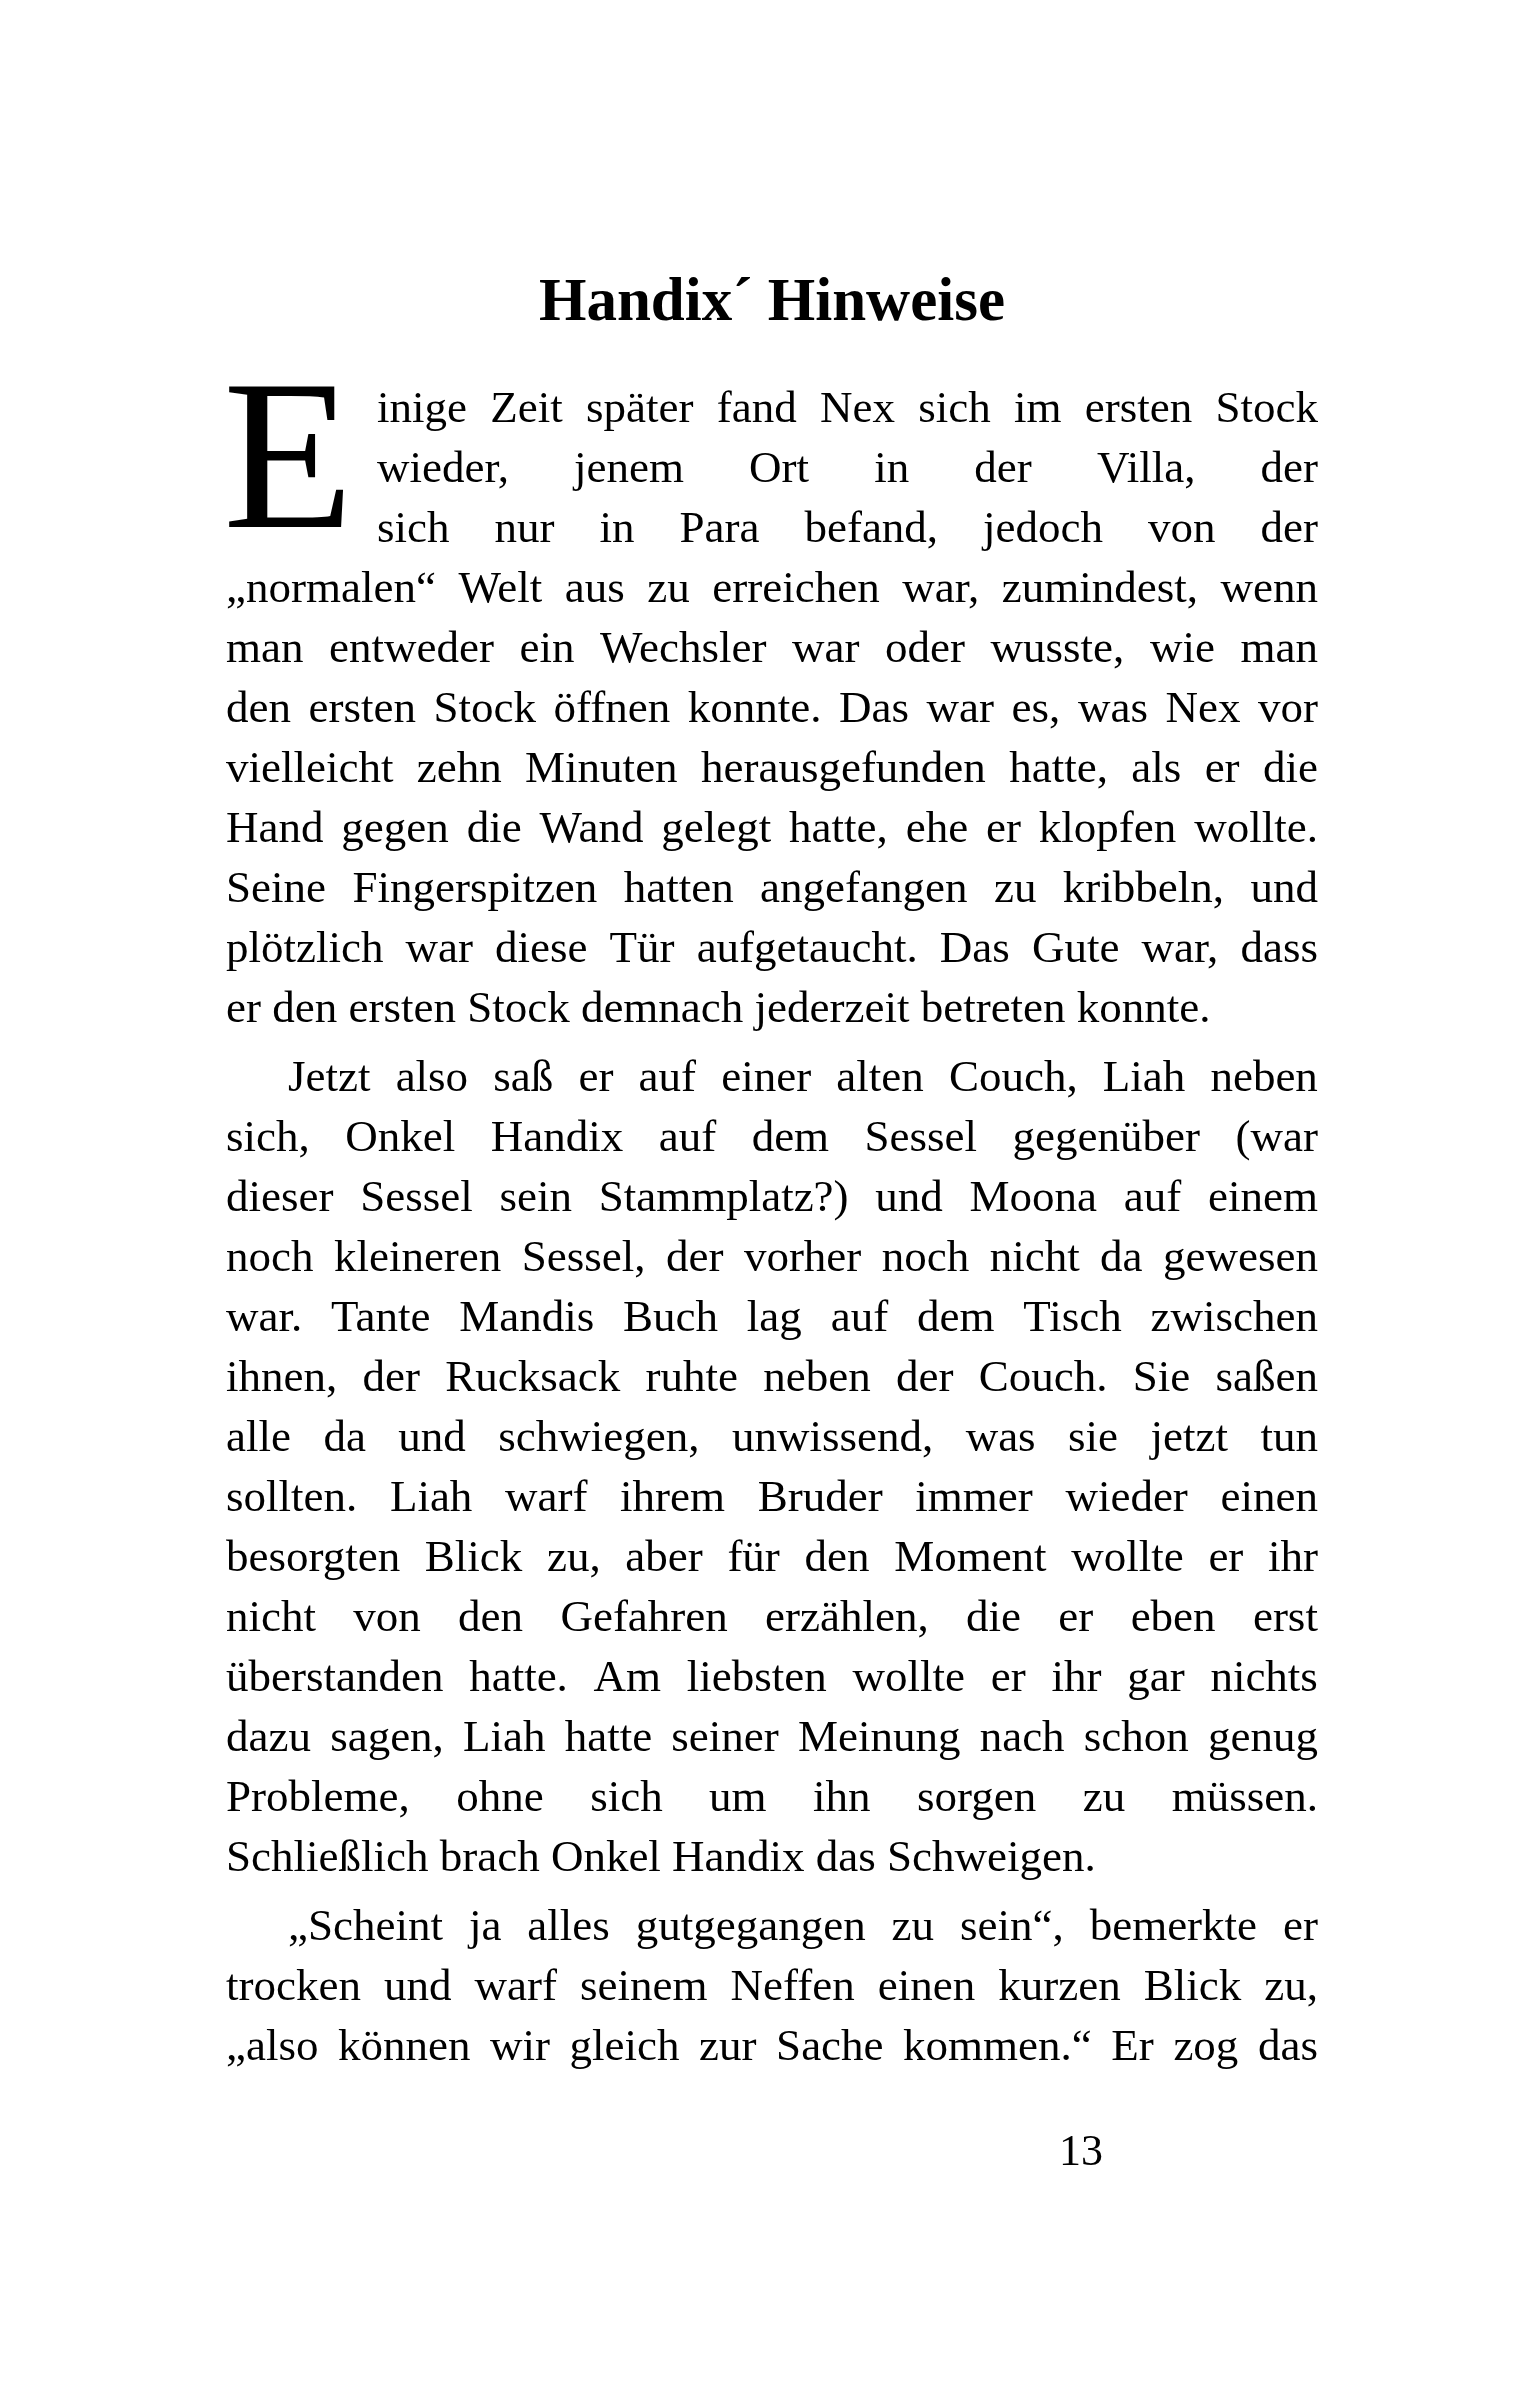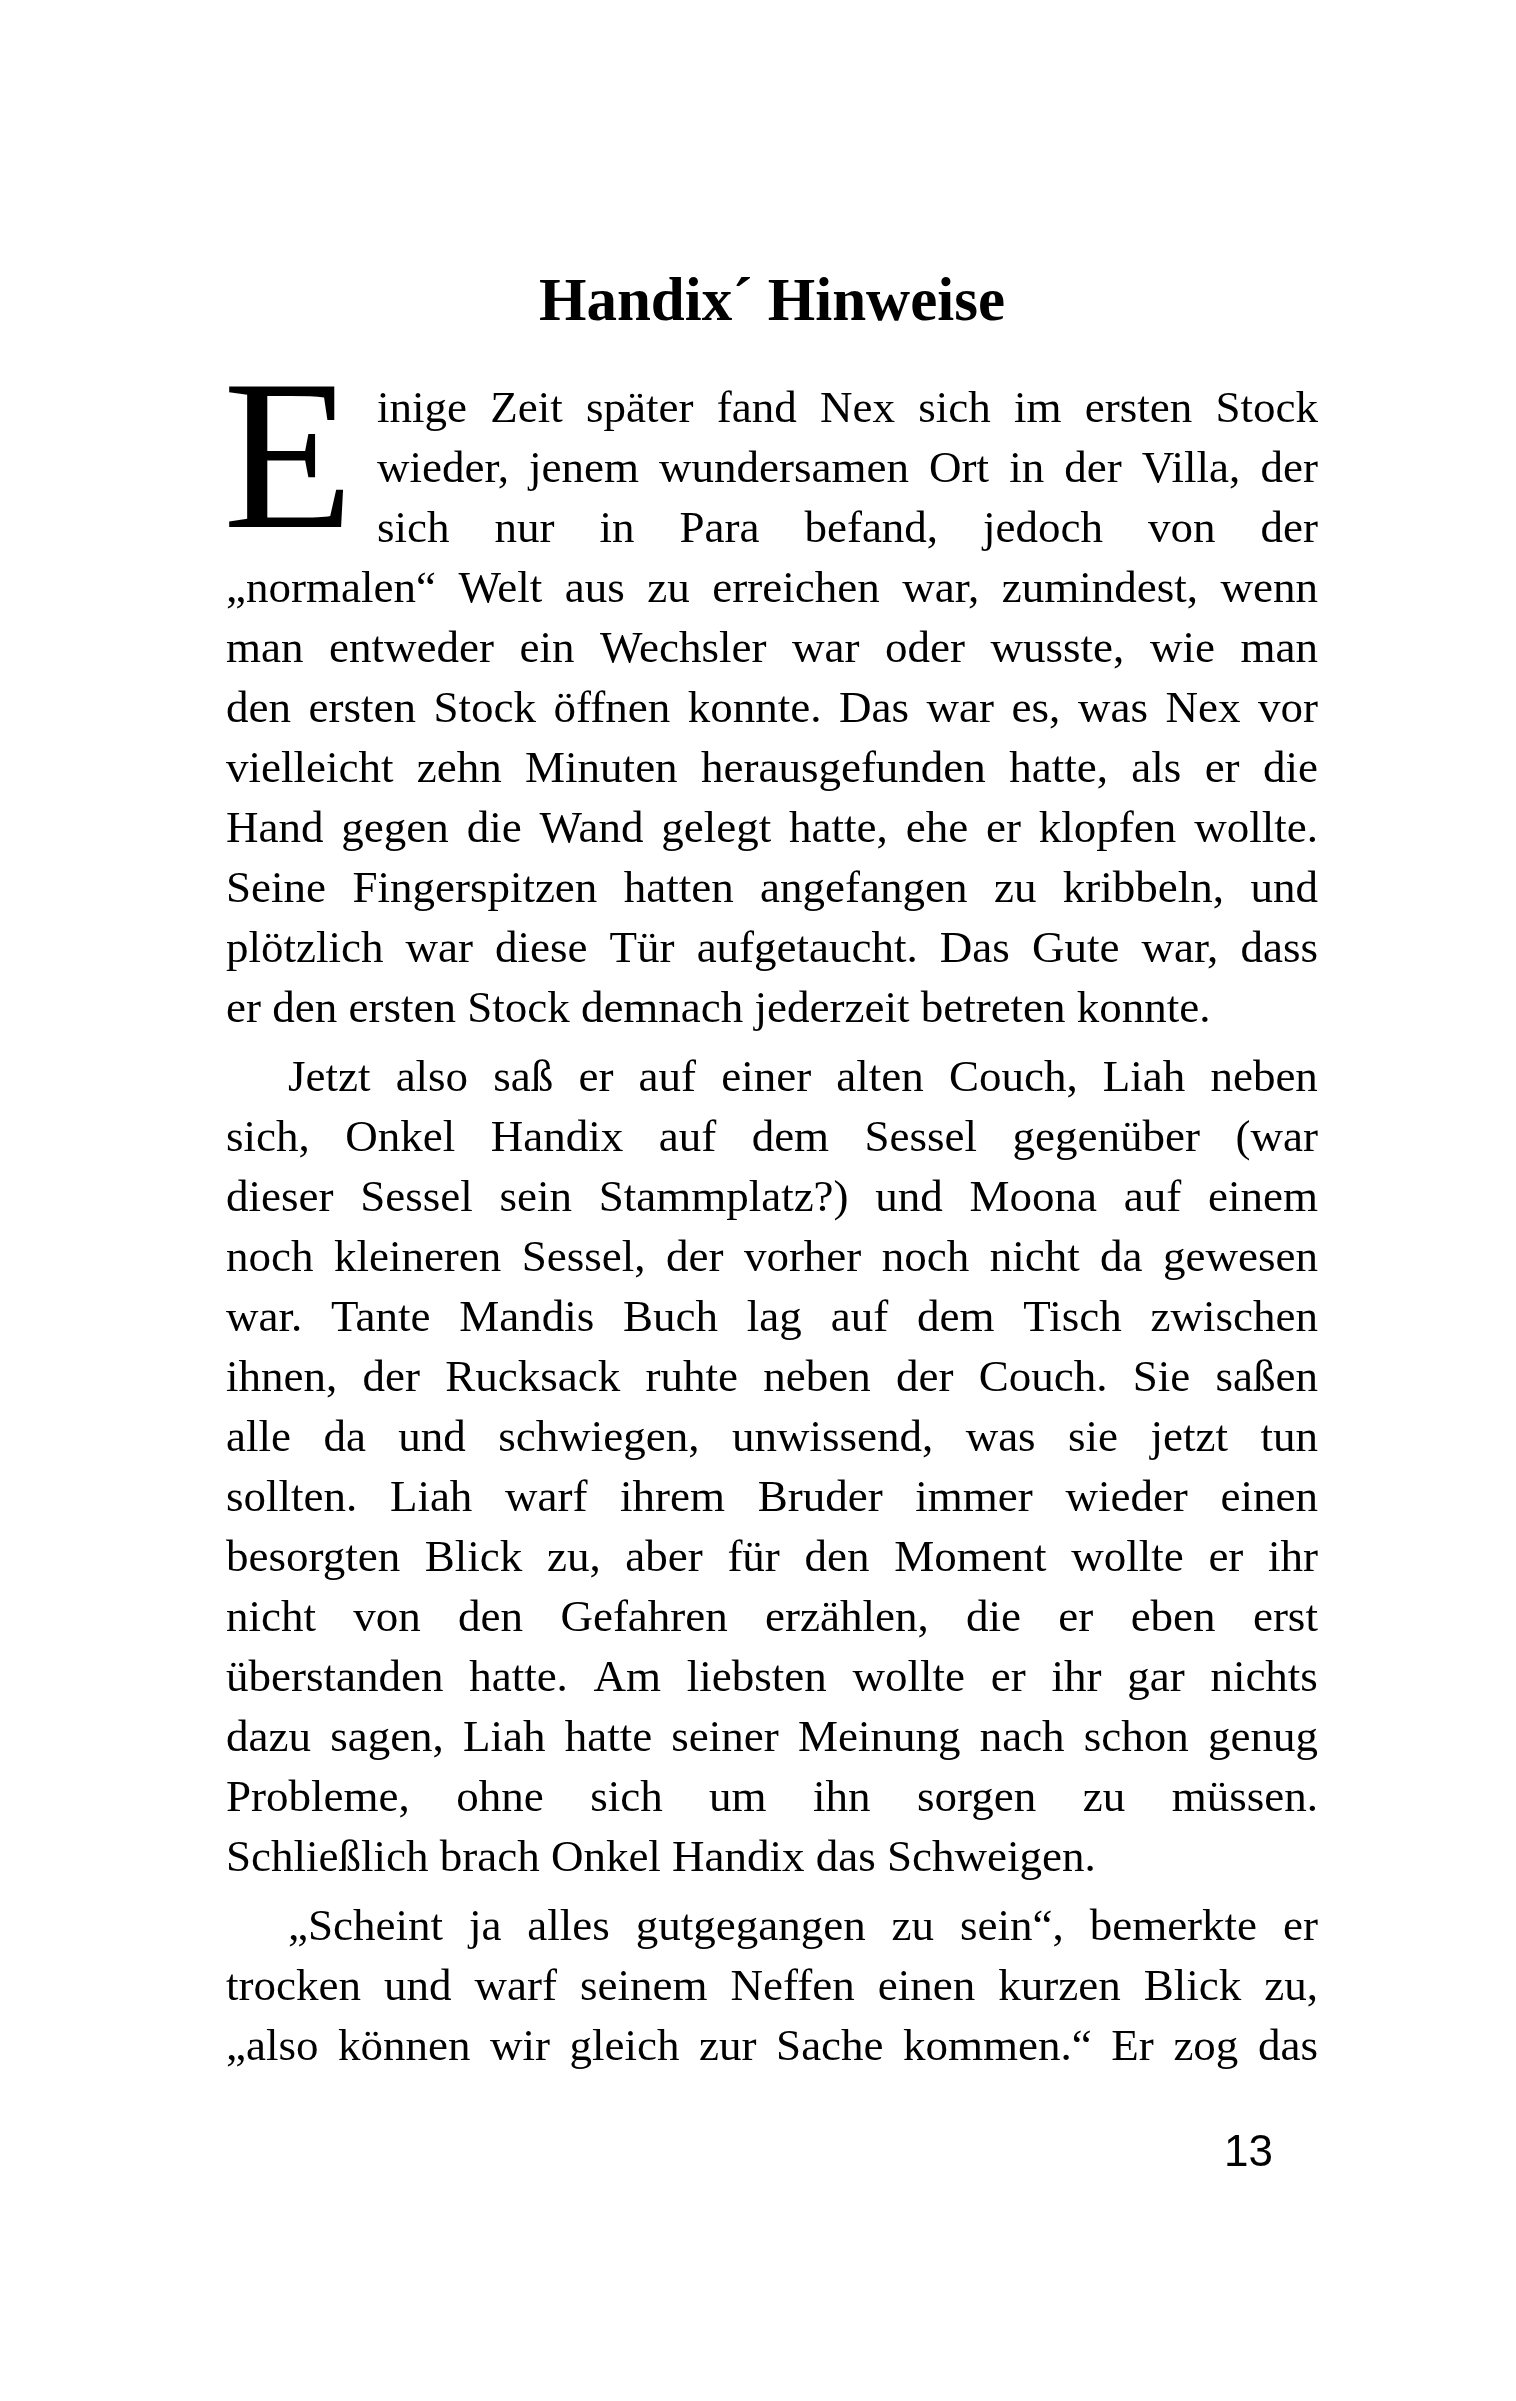--- a/index.html
+++ b/index.html
@@ -39,23 +39,22 @@
   .jline{
     display:flex;
     justify-content:space-between;
   }
   .jline span{display:inline-block;}
   .lline{text-align:left;}
   .pad{padding-left:151px;}
   .indent{padding-left:62px;}
   .pagenum{
     position:absolute;
-    left:1006px;top:2129px;width:267px;
-    text-align:right;
-    font-family:Liberation Sans, sans-serif;
+    left:1059px;top:2129px;width:267px;
+    font-family:Liberation Serif, serif;
     font-size:44px;line-height:44px;
   }
 </style>
 </head>
 <body>
 
 <div class="page">
   <div class="title">Handix´ Hinweise</div>
 
   <div class="textblock">
@@ -69,21 +68,20 @@
           <span>fand</span>
           <span>Nex</span>
           <span>sich</span>
           <span>im</span>
           <span>ersten</span>
           <span>Stock</span>
         </div>
         <div class="line jline pad">
           <span>wieder,</span>
           <span>jenem</span>
-          <span>wundersamen</span>
           <span>Ort</span>
           <span>in</span>
           <span>der</span>
           <span>Villa,</span>
           <span>der</span>
         </div>
         <div class="line jline pad">
           <span>sich</span>
           <span>nur</span>
           <span>in</span>

